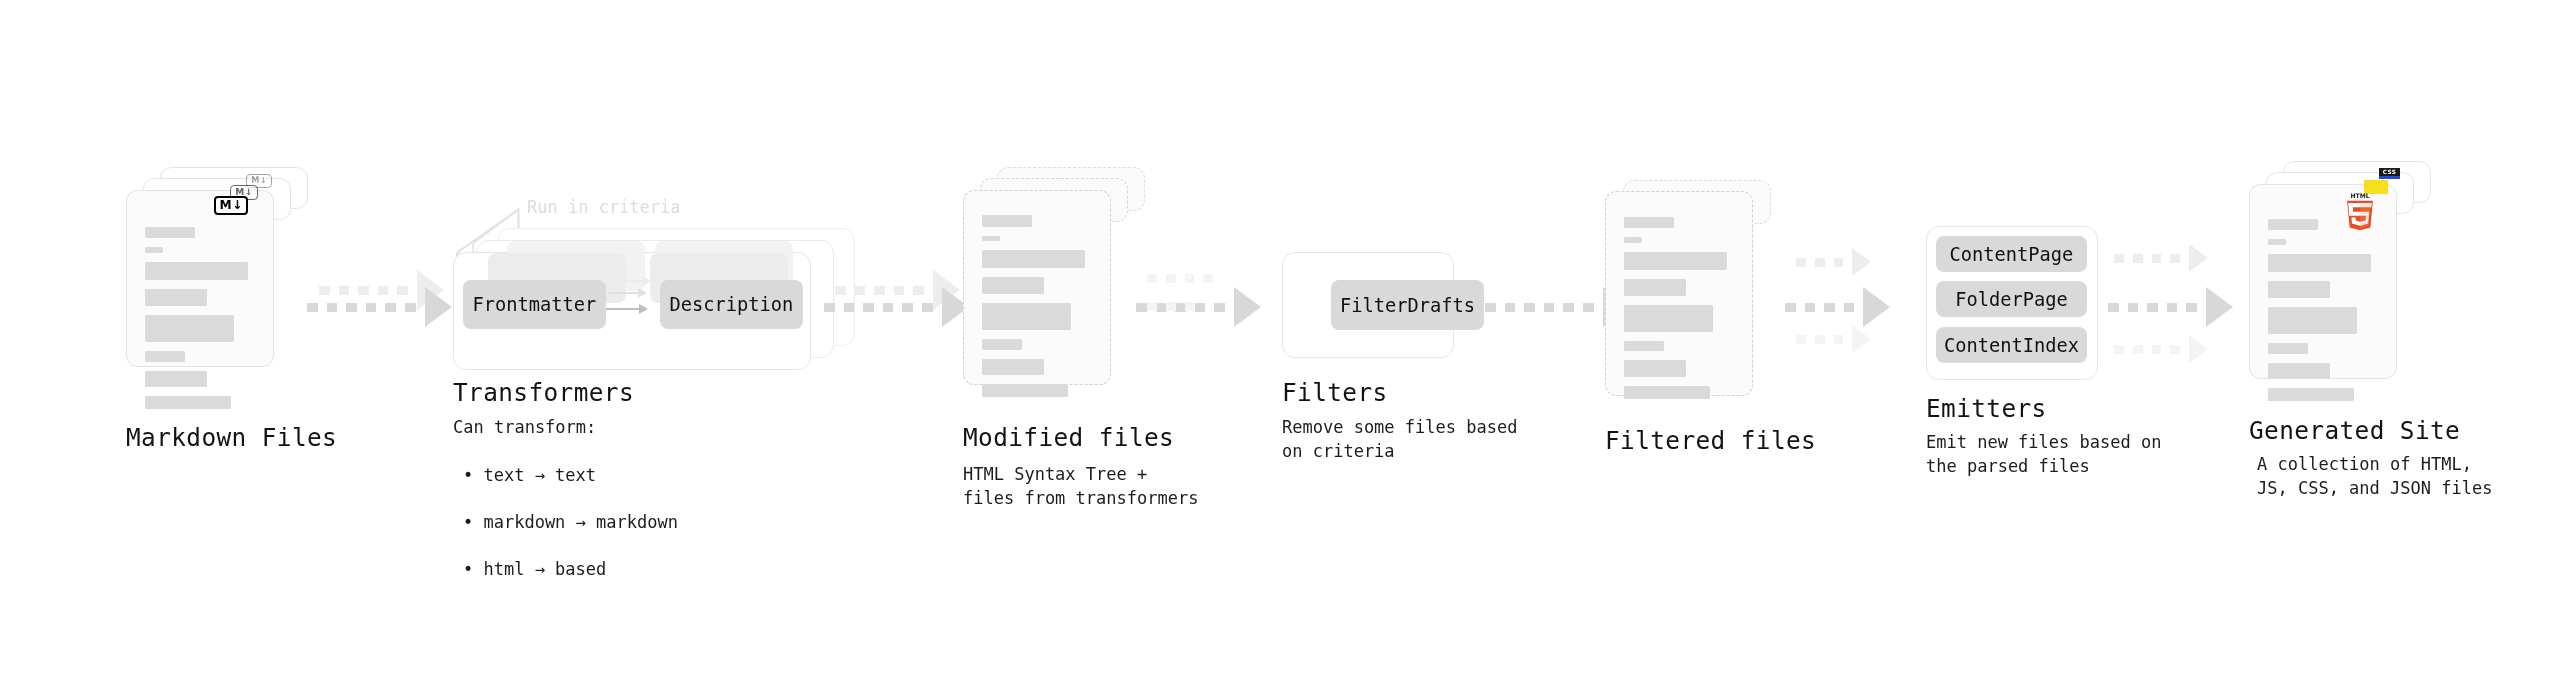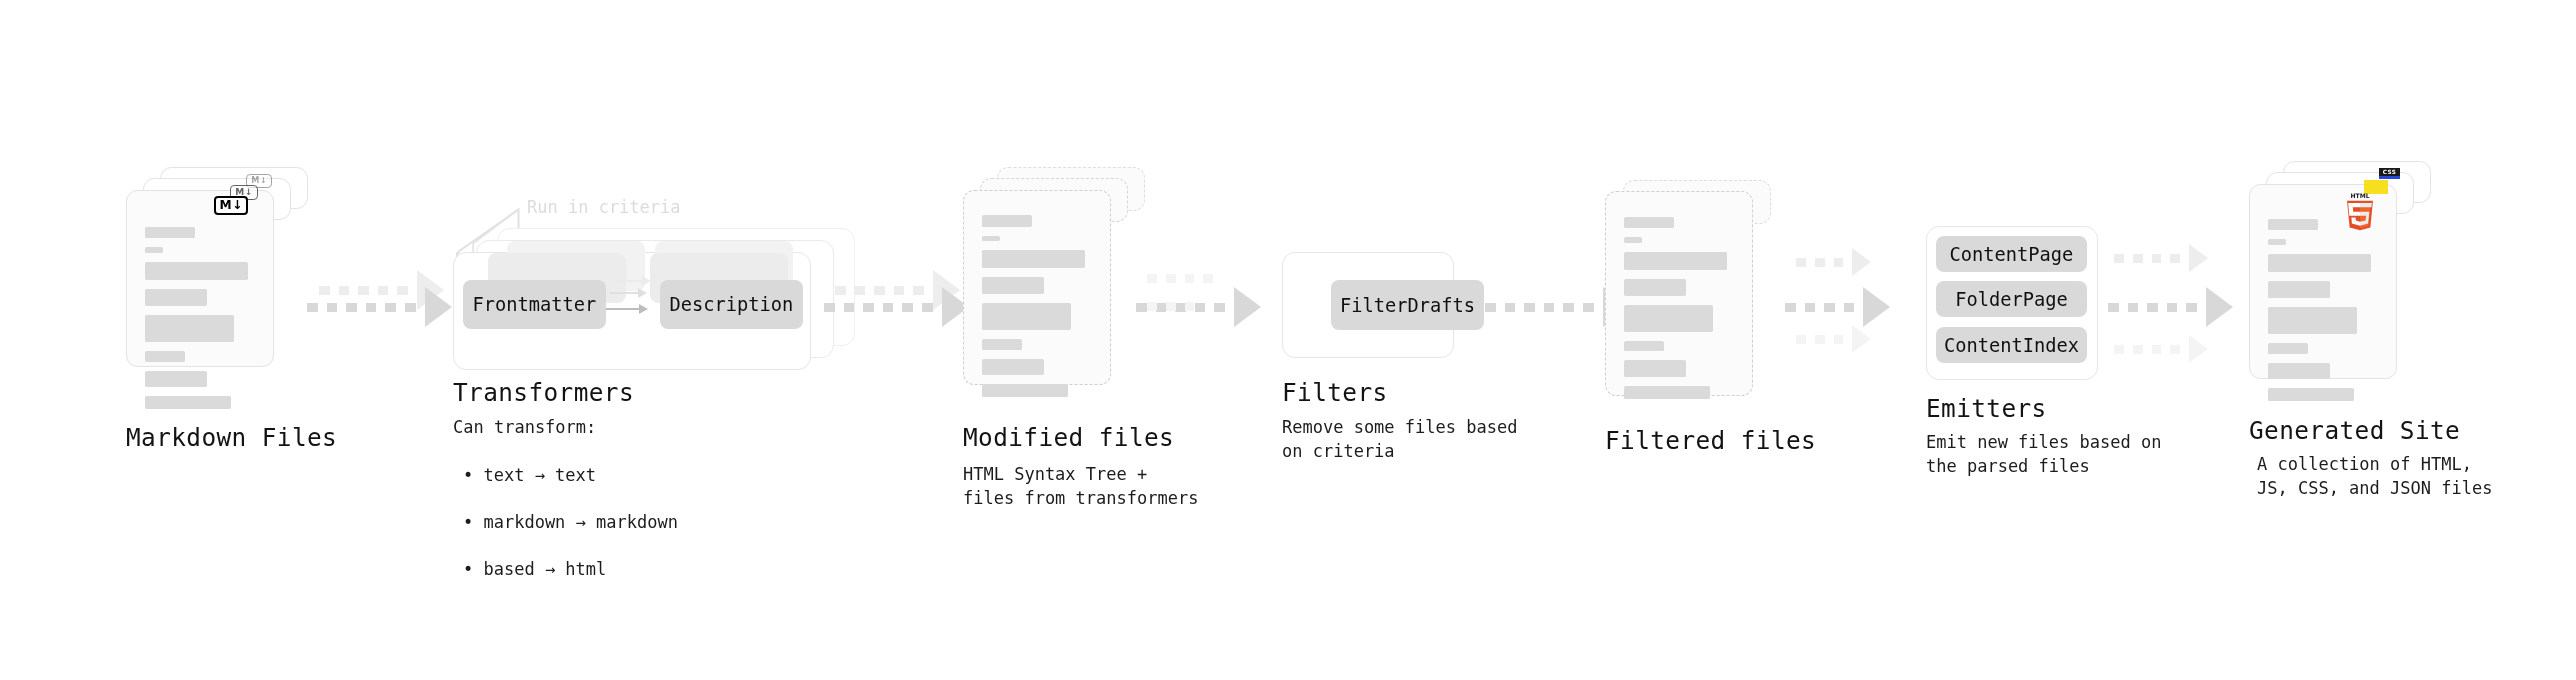--- a/index.html
+++ b/index.html
@@ -220,21 +220,21 @@
     </div>
     <div class="pill" style="left:660px; top:280px; width:143px; height:49px;">
       <span>Description</span>
     </div>
   </div>
   <div class="stage-title" style="left:453px; top:378px;">Transformers</div>
   <div class="stage-sub" style="left:453px; top:416px;">Can transform:</div>
   <div class="stage-sub bullet-list" style="left:463px; top:440px;">
     <span>• text → text</span><br>
     <span>• markdown → markdown</span><br>
-    <span>• based → html</span>
+    <span>• html → based</span>
   </div>
 
   <div class="conn lite" style="left:835px; top:270px;">
     <div class="dash" style="width:10.6px;"></div>
       <div class="dash" style="width:10.6px;"></div>
     <div class="dash" style="width:10.6px;"></div>
       <div class="dash" style="width:10.6px;"></div>
     <div class="dash" style="width:10.6px;"></div>
       <div class="head"></div>
   </div>

